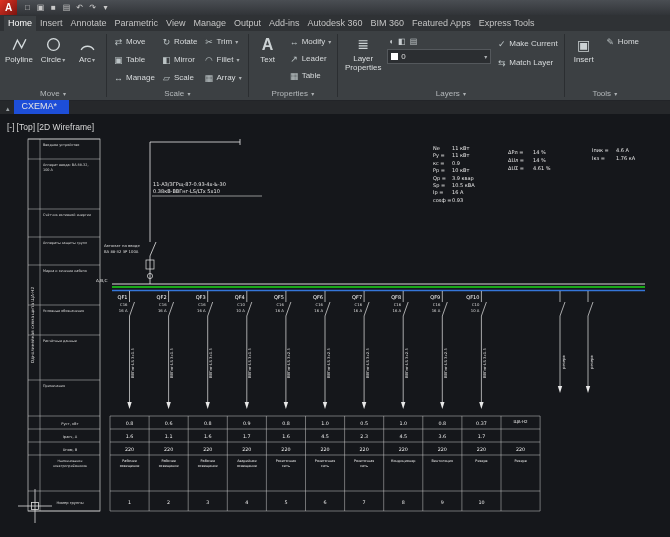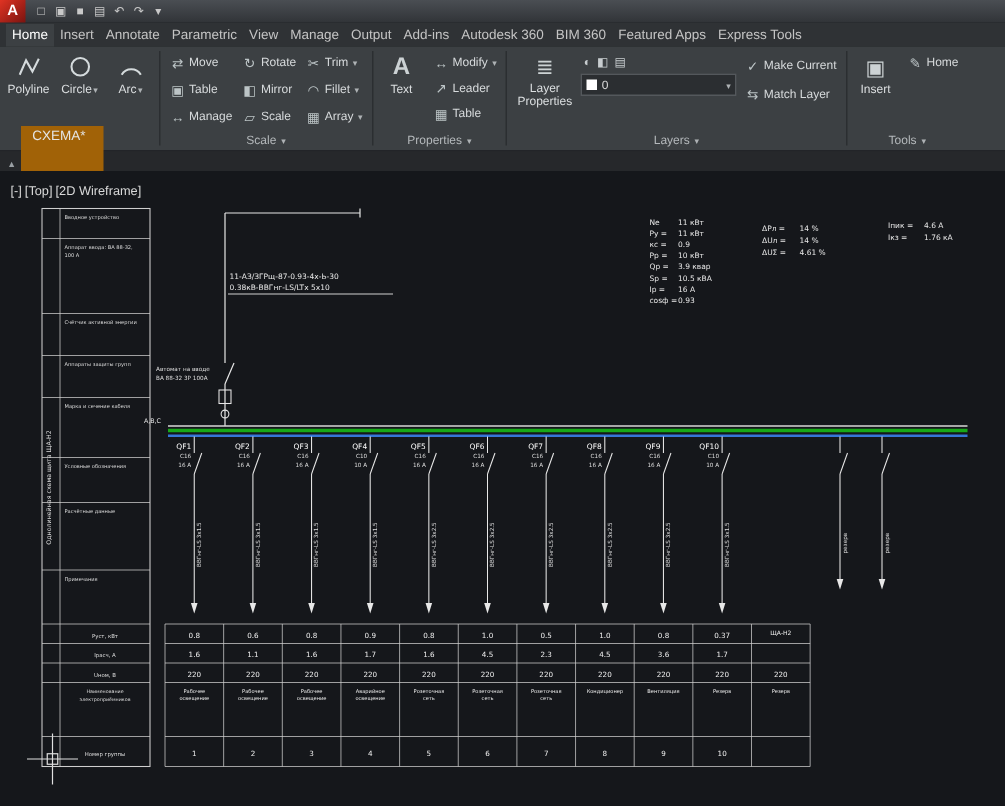--- a/index.html
+++ b/index.html
@@ -31,21 +31,21 @@
   .lcol{display:flex;flex-direction:column;gap:2px;padding-top:2px}
   .lticons{display:flex;gap:4px;font-size:8px;color:#c8cdd0;height:12px;align-items:center;padding-left:2px}
   .layerdd{display:flex;align-items:center;gap:3px;background:#2b2e31;border:1px solid #54585c;height:13px;padding:0 3px;font-size:8px;color:#ddd;width:96px}
   .swatch{width:7px;height:7px;background:#fff;flex:none}
   .layerdd .caret{margin-left:auto}
   .wide{width:44px}
   .twoline{line-height:8.5px}
   
   .filetabs{height:13px;background:#26282b;display:flex;align-items:flex-end;padding-left:2px;font-size:9px}
   .ft-menu{color:#9aa0a4;font-size:7px;padding:0 4px 1px}
-  .ftab{background:#a16207;color:#e4e4e4;padding:1px 12px 17px 8px;height:12px;line-height:11px}
+  .ftab{background:#1d4ed8;color:#e4e4e4;padding:1px 12px 1px 8px;height:12px;line-height:11px}
   
   .canvas{position:relative;height:424px;background:#15171b}
   .vpctl{position:absolute;left:7px;top:8px;font-size:8.5px;color:#d9d9d9;display:flex;gap:2px;z-index:2;white-space:nowrap}
   #schematic{position:absolute;left:0;top:0;font-family:"DejaVu Sans",sans-serif}
 </style>
 </head>
 <body>
 
 <div class="titlebar">
   <div class="logo">A</div>

